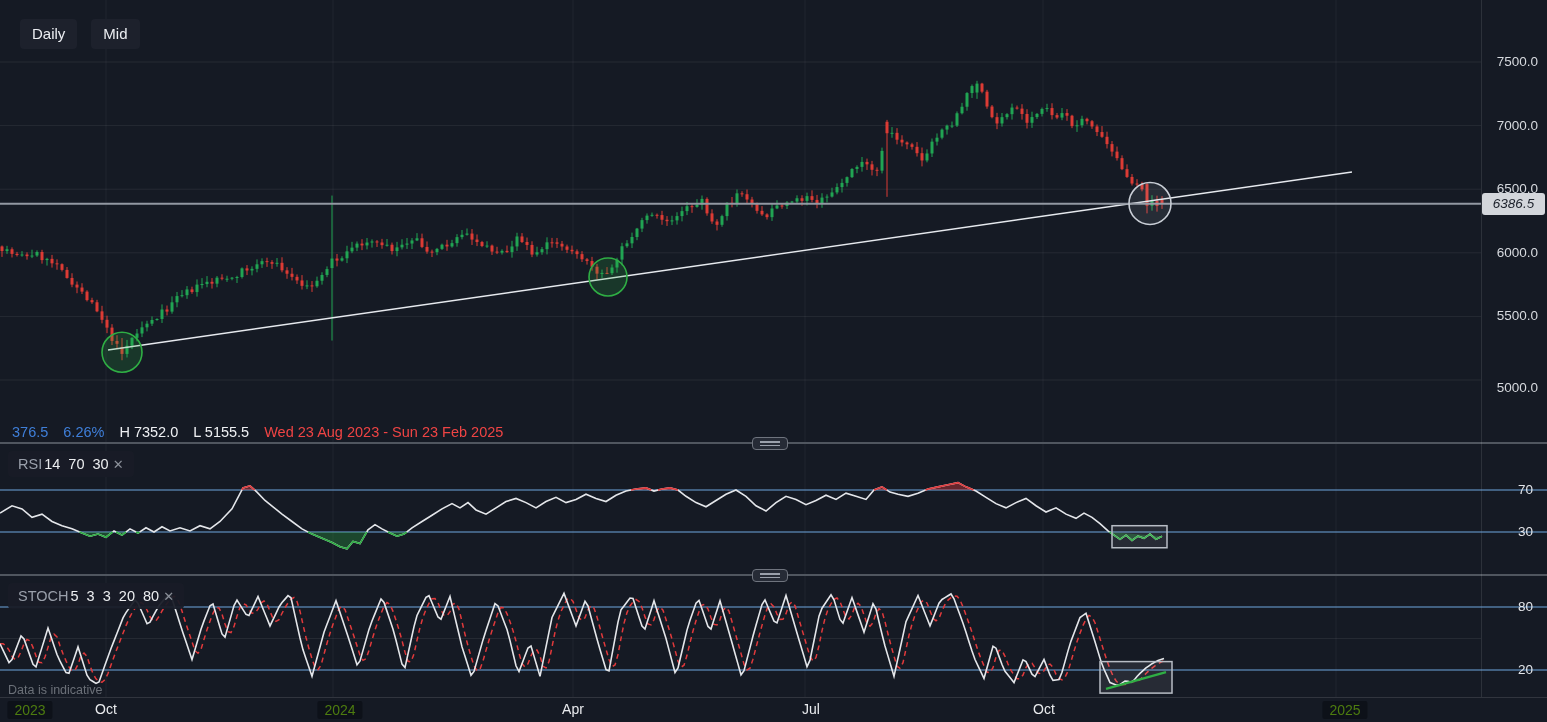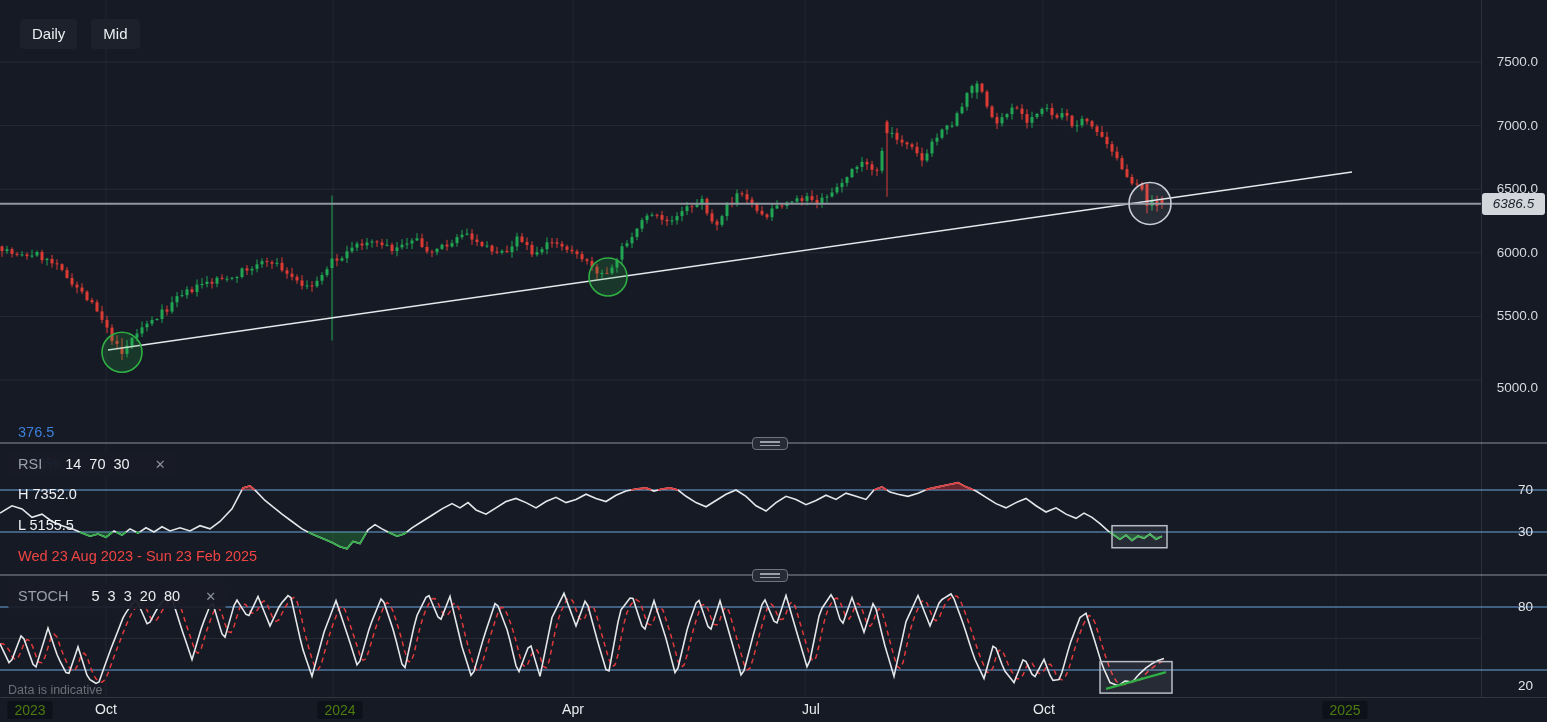--- a/index.html
+++ b/index.html
@@ -2,25 +2,25 @@
 <html><head>
 <meta charset="utf-8">
 <style>
   html,body{margin:0;padding:0;background:#0d1118;}
   #app{position:relative;width:1547px;height:722px;background:#151a24;overflow:hidden;
        font-family:"Liberation Sans",sans-serif;-webkit-font-smoothing:antialiased;}
   svg{position:absolute;left:0;top:0;}
   .toolbar{position:absolute;left:20px;top:19px;display:flex;gap:14px;}
   .tf-btn{background:#1d212c;color:#eceef2;border:none;border-radius:4px;padding:6px 12px;
           font-size:15px;font-family:"Liberation Sans",sans-serif;cursor:pointer;line-height:18px;}
-  .info-bar{position:absolute;left:18px;top:424px;display:flex;gap:15px;font-size:14.5px;white-space:nowrap;flex-direction:column;}
+  .info-bar{position:absolute;left:12px;top:424px;display:flex;gap:15px;font-size:14.5px;white-space:nowrap;}
   .info-blue{color:#3f7fd9;}
   .info-white{color:#eef0f3;}
   .info-gray{color:#ef4444;}
-  .chip{position:absolute;left:8px;display:inline-flex;align-items:center;gap:23px;
+  .chip{position:absolute;left:8px;display:inline-flex;align-items:center;gap:2px;
         background:rgba(24,28,38,0.94);border-radius:4px;padding:5px 10px;font-size:14.5px;}
   .chip-name{color:#9aa0ab;}
   .chip-params{color:#eceef0;white-space:pre;}
   .chip-close{color:#8b9099;font-size:13px;cursor:pointer;margin-left:2px;}
   #rsi-chip{top:451px;}
   #stoch-chip{top:583px;}
   .handle{position:absolute;left:752px;width:36px;height:13px;background:#262b36;
           border:1px solid #6f747e;border-radius:4px;display:flex;flex-direction:column;
           justify-content:center;align-items:center;gap:2px;cursor:row-resize;box-sizing:border-box;}
   .handle i{display:block;width:20px;height:1.5px;background:#9aa0ab;}
@@ -613,21 +613,21 @@
       <div class="y-tick" style="top: 181.2px;">6500.0</div>
       <div class="y-tick" style="top: 244.8px;">6000.0</div>
       <div class="y-tick" style="top: 308.4px;">5500.0</div>
       <div class="y-tick" style="top: 380px;">5000.0</div>
     </div>
   <div id="price-tag">6386.5</div>
   <div id="level-labels">
       <div class="lvl" style="top: 482px;">70</div>
       <div class="lvl" style="top: 524px;">30</div>
       <div class="lvl" style="top: 599px;">80</div>
-      <div class="lvl" style="top: 662px; margin-top: 16px;">20</div>
+      <div class="lvl" style="top: 662px;">20</div>
     </div>
   <div id="x-labels">
       <div class="x-lab boxed" style="left: 30px;">2023</div>
       <div class="x-lab" style="left: 106px;">Oct</div>
       <div class="x-lab boxed" style="left: 340px;">2024</div>
       <div class="x-lab" style="left: 573px;">Apr</div>
       <div class="x-lab" style="left: 811px;">Jul</div>
       <div class="x-lab" style="left: 1044px;">Oct</div>
       <div class="x-lab boxed" style="left: 1345px;">2025</div>
     </div>

